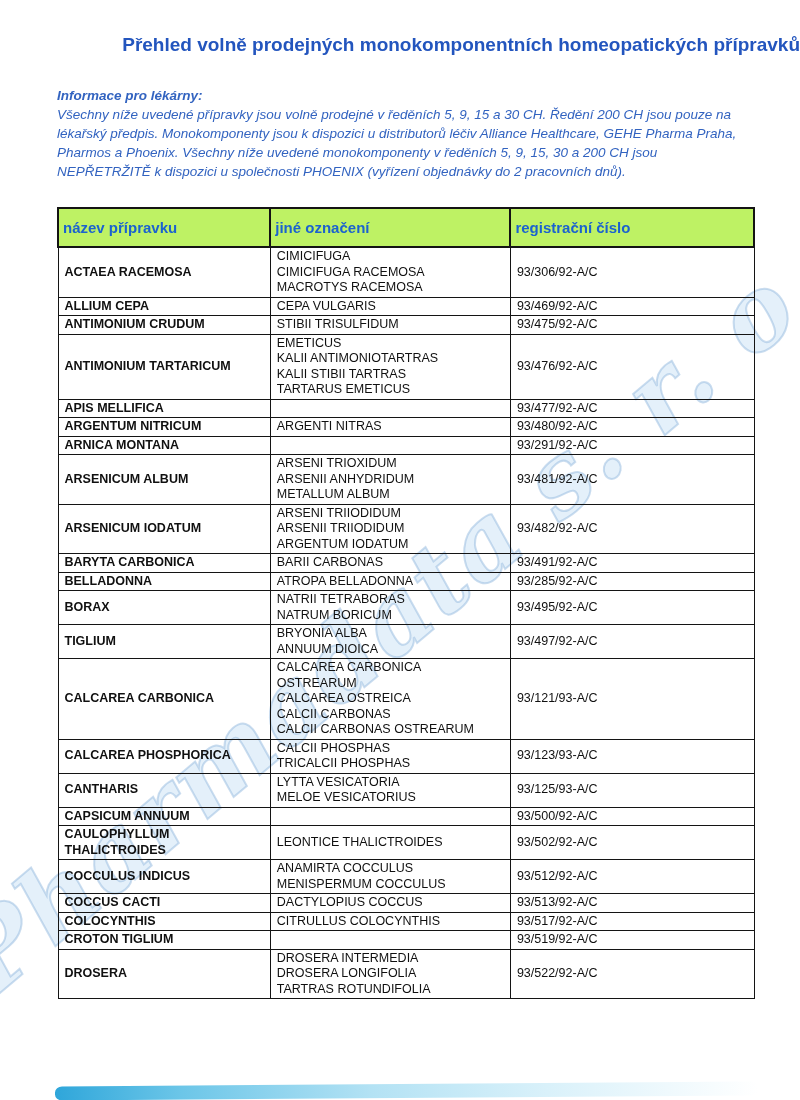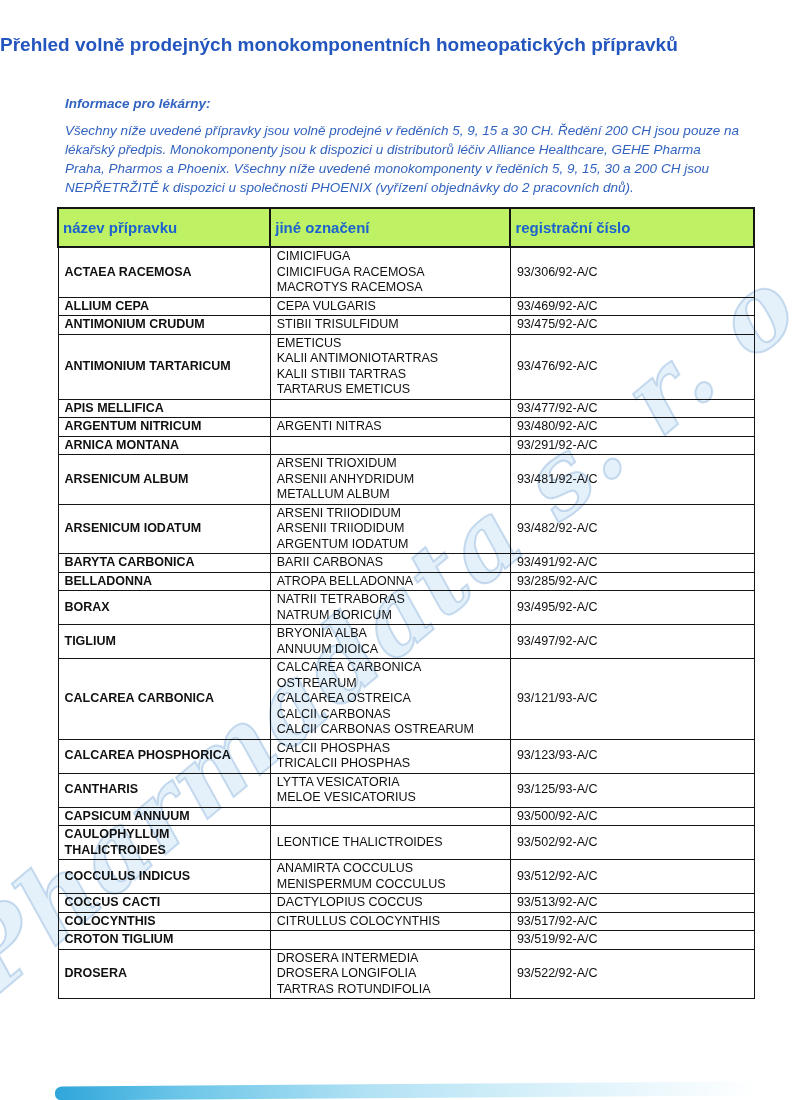--- a/index.html
+++ b/index.html
@@ -15,31 +15,31 @@
     font-family:"DejaVu Serif", serif;
     font-style:italic; font-weight:bold;
     font-size:100px; letter-spacing:2px;
     color: rgba(205,227,245,0.55);
     -webkit-text-stroke: 2px rgba(140,180,220,0.45);
     z-index:0; pointer-events:none;
   }
 
   .title {
     position:absolute; top:34px; left:0; width:100%;
-    text-align:left; font-size:19px; font-weight:bold;
+    text-align:right; font-size:19px; font-weight:bold;
     color:#2355be; z-index:2;
   }
 
   .info {
     position:absolute; top:86px; left:57px; width:694px;
     color:#3263c0; font-style:italic; font-size:13.5px; line-height:19px;
     z-index:2;
   }
   .info-heading { font-weight:bold; margin:0 0 1px 0; }
-  .info p { margin:8px; }
+  .info p { margin:0; }
 
   table.reg {
     position:absolute; top:207px; left:57px; width:698px;
     border-collapse:collapse; z-index:1; table-layout:fixed;
     background:transparent;
   }
   table.reg th {
     background:#bef264; color:#1b62cf;
     font-size:15px; font-weight:bold; text-align:left;
     padding:10px 4px; border:2px solid #141414;

